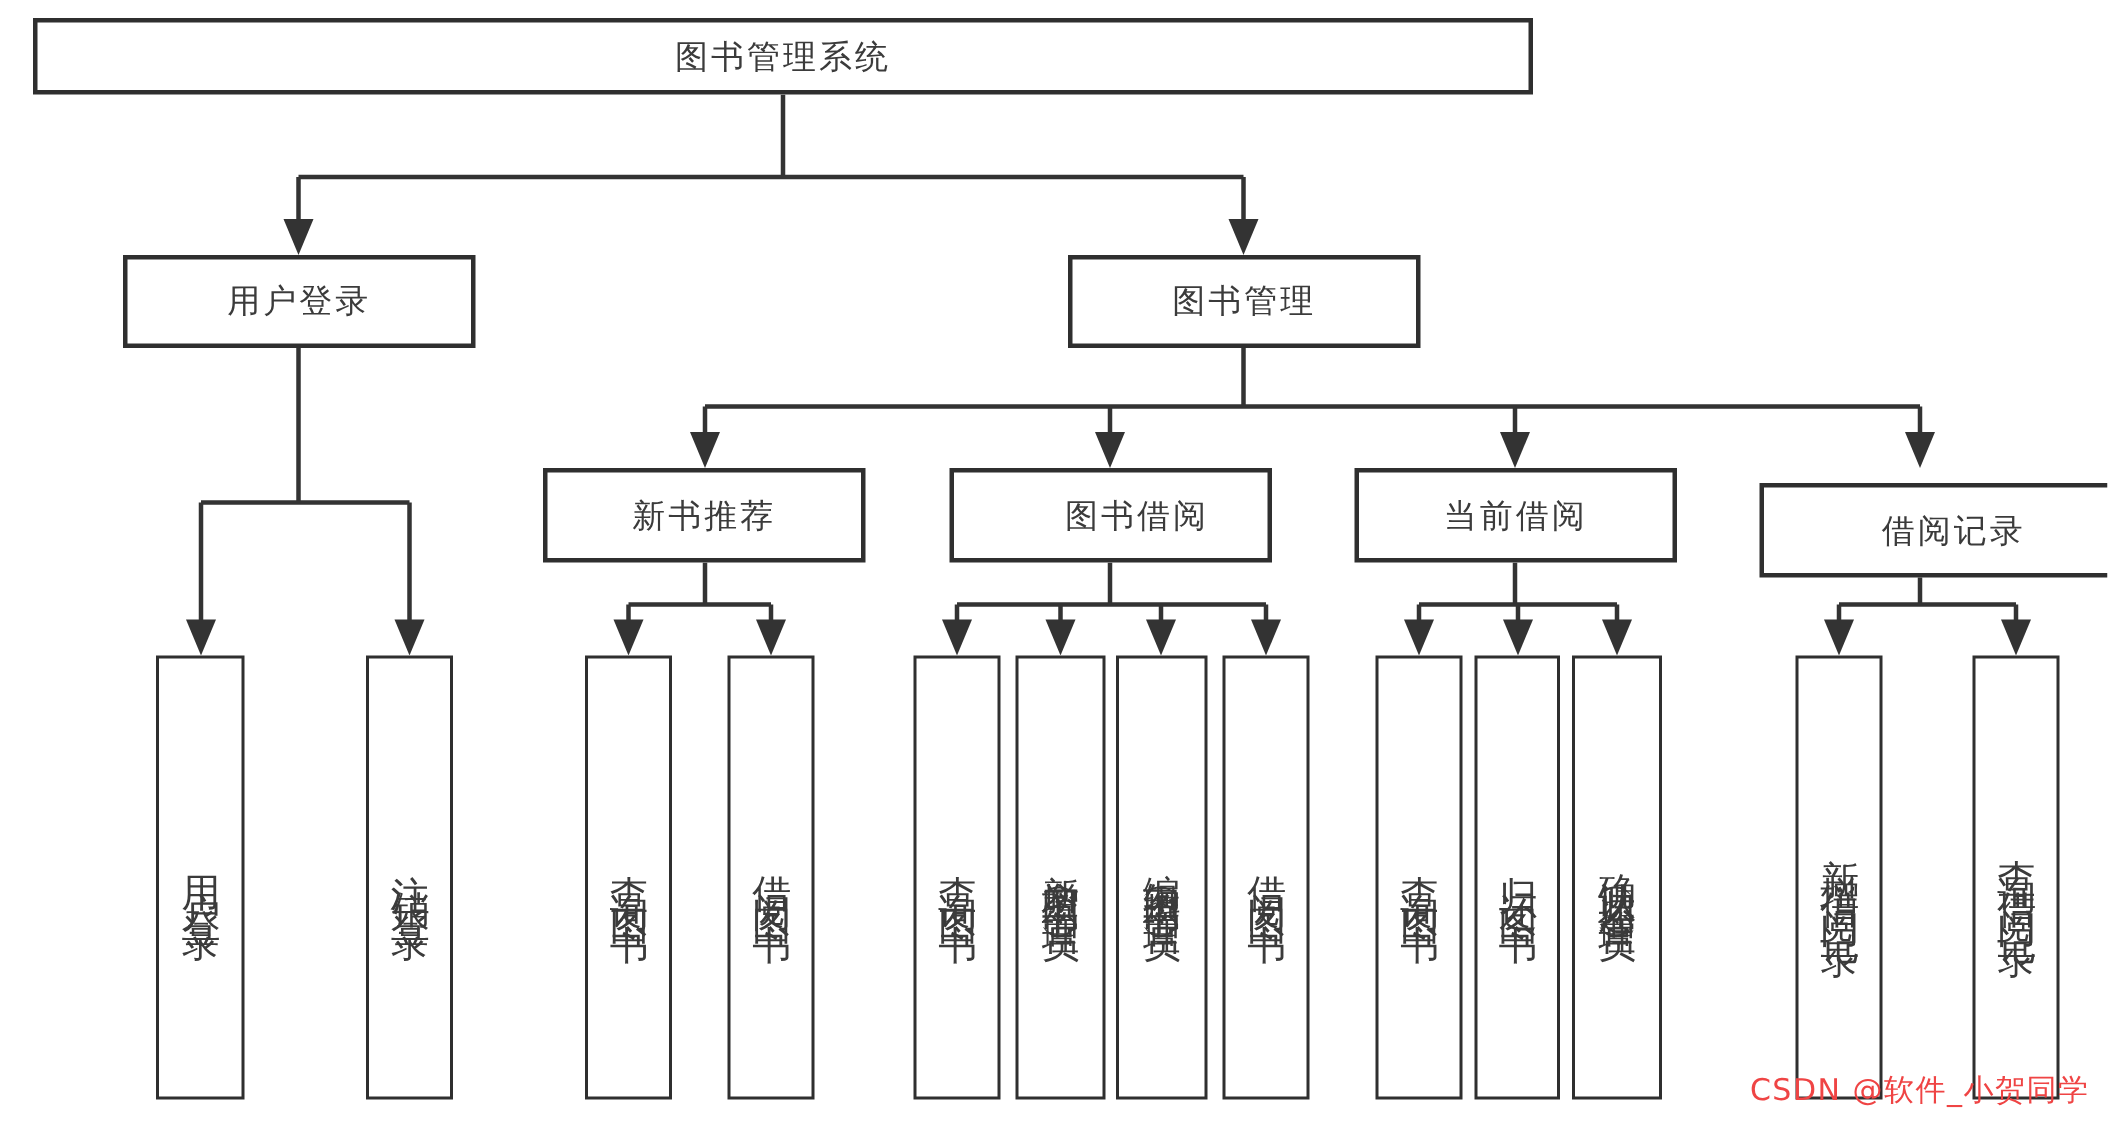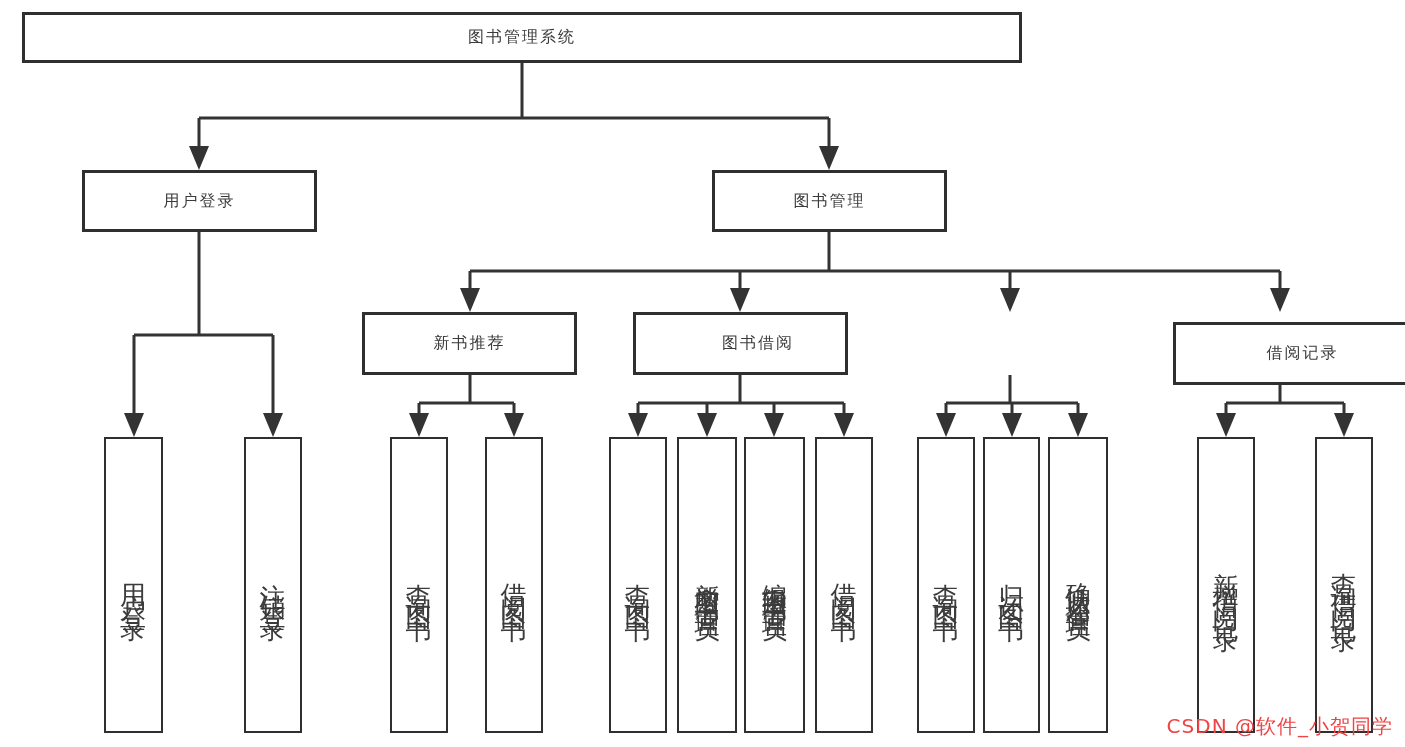--- a/index.html
+++ b/index.html
@@ -5,21 +5,21 @@
   html,body{margin:0;padding:0;background:#ffffff;}
   .canvas{position:relative;width:1405px;height:747px;background:#ffffff;
           font-family:"DejaVu Sans",sans-serif;overflow:hidden;}
   .canvas > svg{position:absolute;left:0;top:0;}
   .wires path{stroke:#333333;stroke-width:3;fill:none;}
   .arrows polygon{fill:#333333;stroke:none;}
   .box{position:absolute;box-sizing:border-box;background:#ffffff;
        border:3px solid #2f2f2f;display:flex;align-items:center;justify-content:center;
        color:#3b3b3b;}
   .box.v{border-width:2.5px;}
-  .h .label{font-size:16px;letter-spacing:2px;white-space:nowrap;}
+  .h .label{font-size:22px;letter-spacing:2px;white-space:nowrap;}
   .v .label{display:block;writing-mode:vertical-rl;text-orientation:mixed;
             font-size:26px;letter-spacing:11px;line-height:1;}
   .v.long .label{font-size:25px;letter-spacing:5px;}
   .watermark{position:absolute;right:12px;bottom:7px;font-size:20px;
              color:#ef4444;letter-spacing:1px;white-space:nowrap;}
 </style>
 </head>
 <body>
 
 <div class="canvas">
@@ -67,20 +67,23 @@
   <div class="box h" style="left:712px;top:170px;width:235px;height:62px;">
     <span class="label">图书管理</span>
   </div>
 
   <div class="box h" style="left:362px;top:312px;width:215px;height:63px;">
     <span class="label">新书推荐</span>
   </div>
   <div class="box h" style="left:633px;top:312px;width:215px;height:63px;padding-left:35px;">
     <span class="label">图书借阅</span>
   </div>
+  <div class="box h" style="left:903px;top:312px;width:215px;height:63px;">
+    <span class="label">当前借阅</span>
+  </div>
   <div class="box h" style="left:1173px;top:312px;width:259px;height:63px;margin-top:10px;">
     <span class="label">借阅记录</span>
   </div>
 
   <div class="box v" style="left:104px;top:437px;width:59px;height:296px;">
     <span class="label">用户登录</span>
   </div>
   <div class="box v" style="left:244px;top:437px;width:58px;height:296px;">
     <span class="label">注销登录</span>
   </div>

